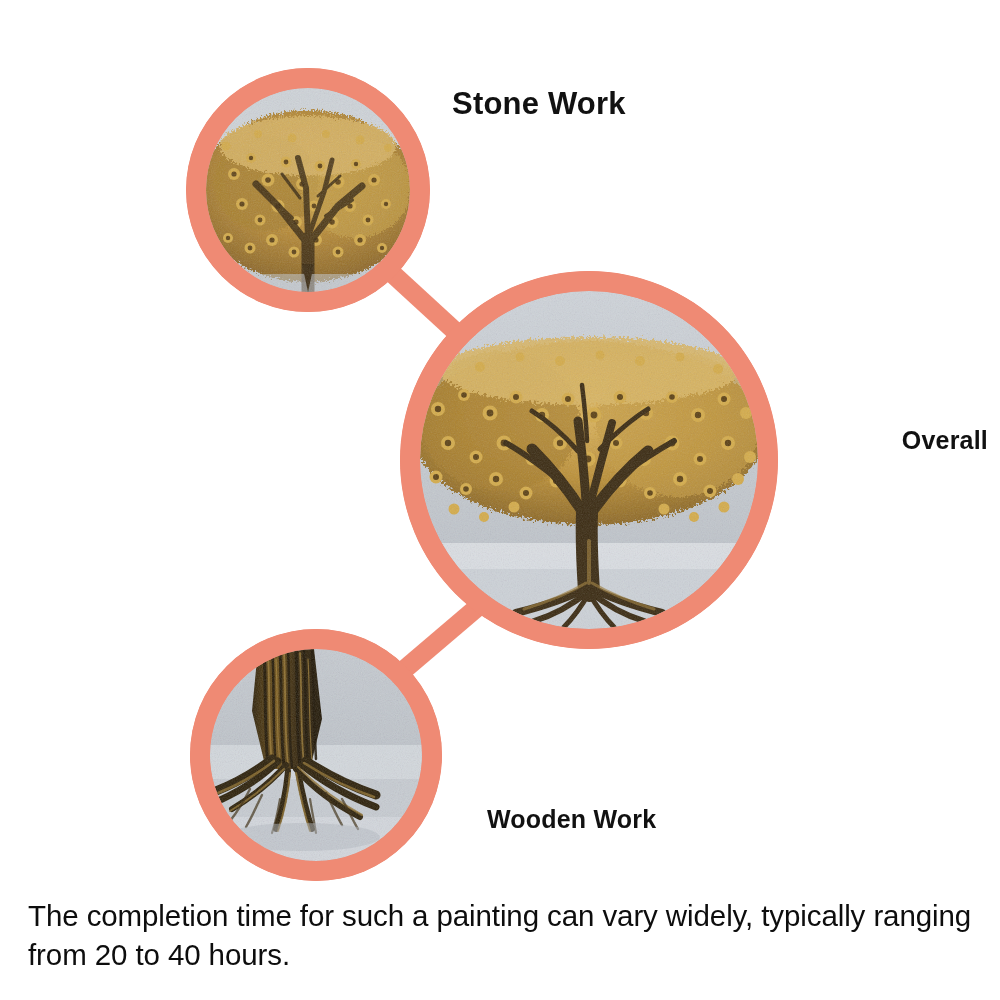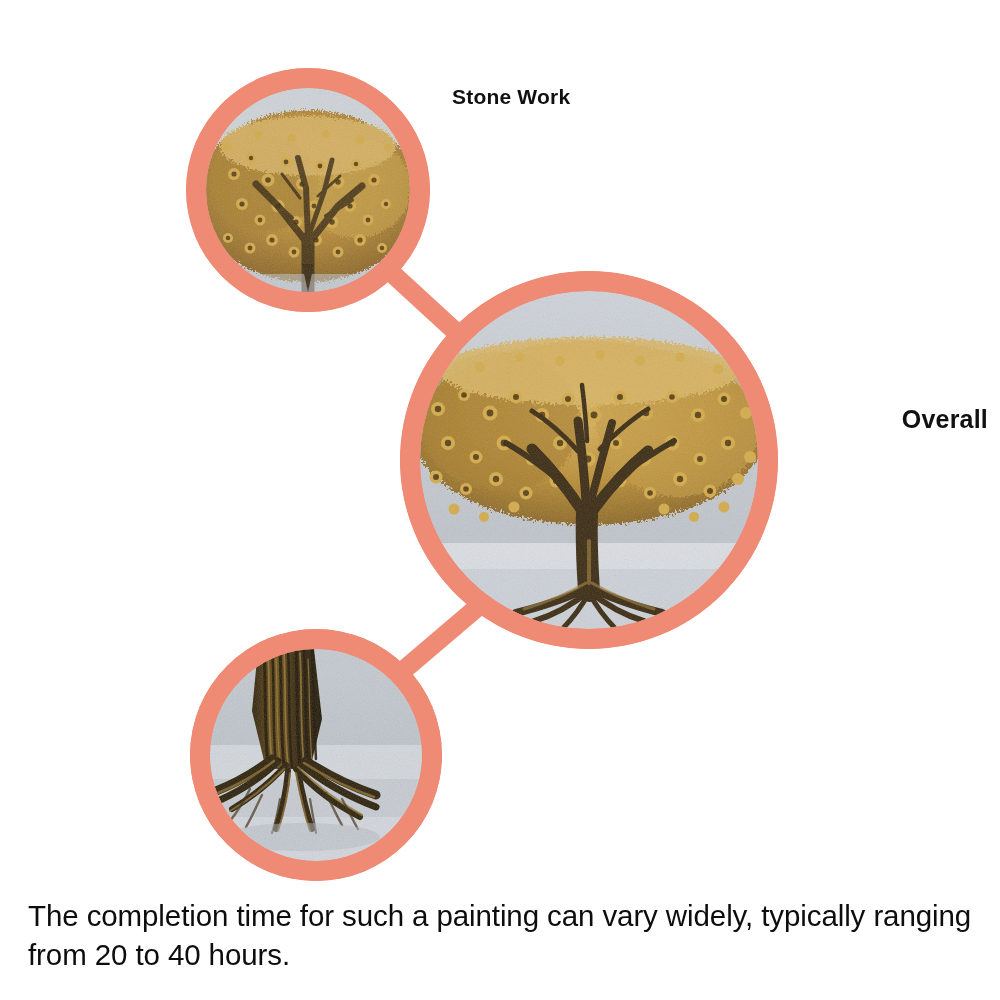--- a/index.html
+++ b/index.html
@@ -74,27 +74,27 @@
     z-index: 4;
     color: #111111;
     font-weight: bold;
     font-family: "Liberation Sans", sans-serif;
     line-height: 1.28;
     white-space: pre-line;
   }
   #label-stone {
     left: 452px;
     top: 84px;
-    font-size: 21px;
+    font-size: 31px;
     letter-spacing: 0.2px;
     text-align: center;
   }
   #label-overall {
     right: 12px;
-    top: 403px;
+    top: 424px;
     font-size: 25px;
     text-align: left;
     letter-spacing: 0.2px;
   }
   #label-wooden {
     left: 487px;
     top: 803px;
     font-size: 25px;
     letter-spacing: 0.2px;
   }
@@ -483,16 +483,17 @@
         <rect x="0" y="0" width="212" height="212" filter="url(#grainC)" opacity="0.22" fill="#ffffff"></rect>
       </svg>
     </div>
     <div class="ring"></div>
   </div>
 
   <div class="label" id="label-stone">Stone Work</div>
 
   <div class="label" id="label-overall"><span>Overall</span><br></div>
 
+  <div class="label" id="label-wooden">Wooden Work</div>
 
   <div id="caption"><span>The completion time for such a painting can vary widely, typically</span> <span>ranging from 20 to 40 hours.</span></div>
 
 </div>
 
 </body></html>

